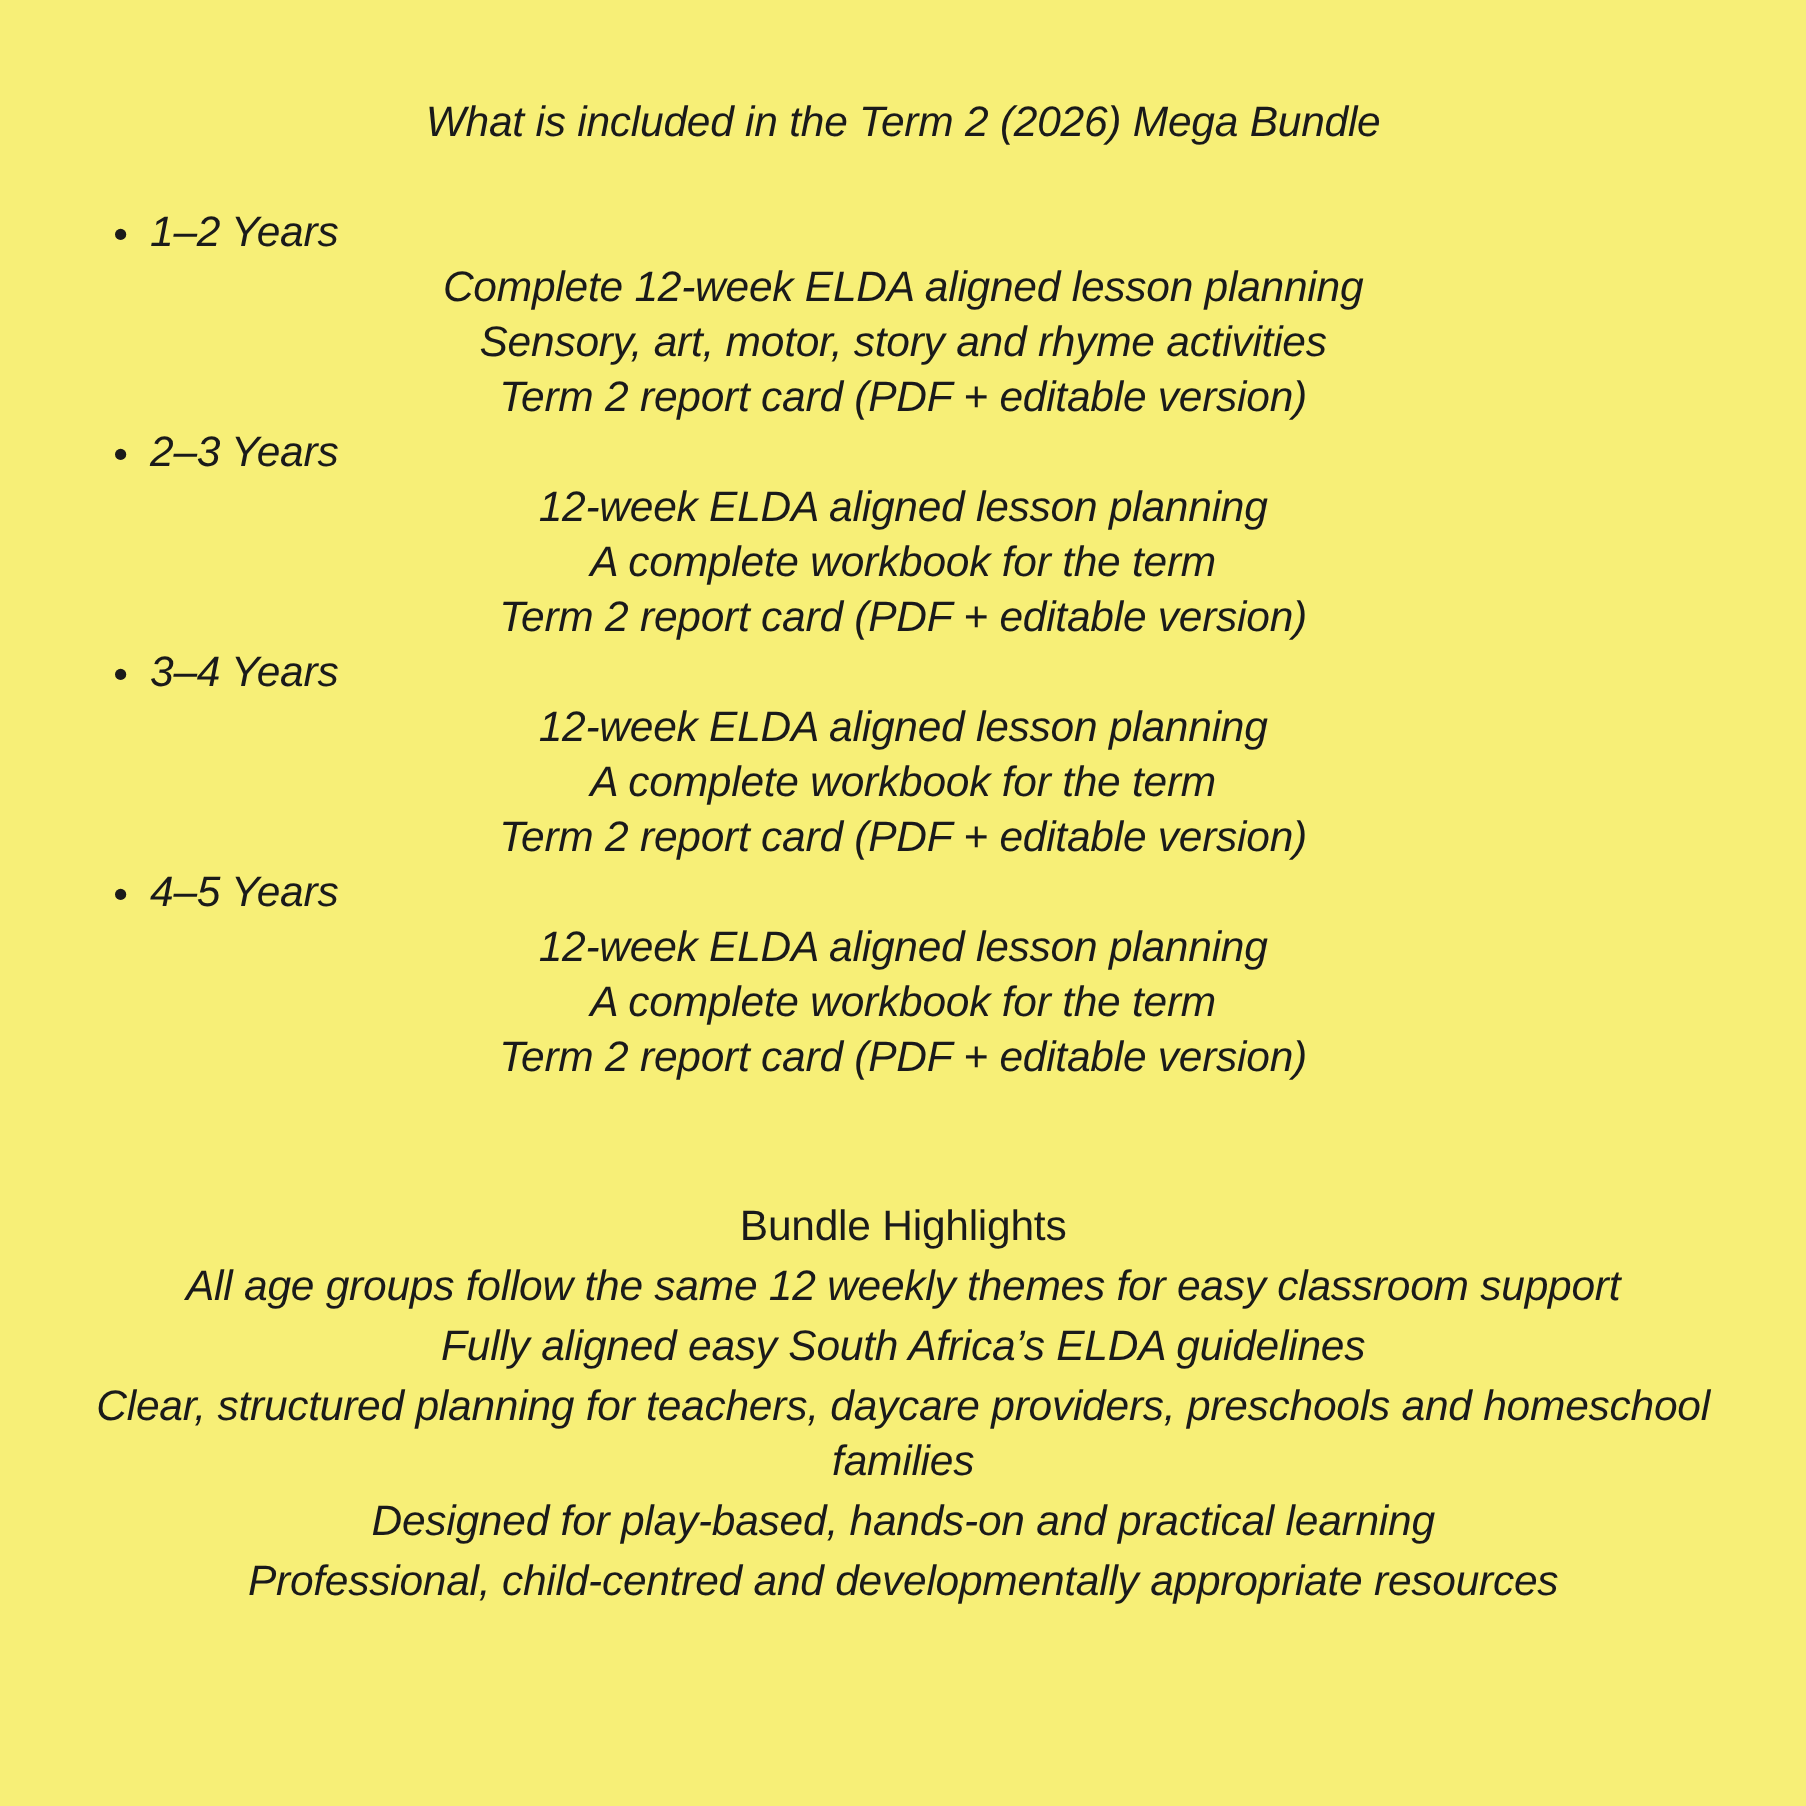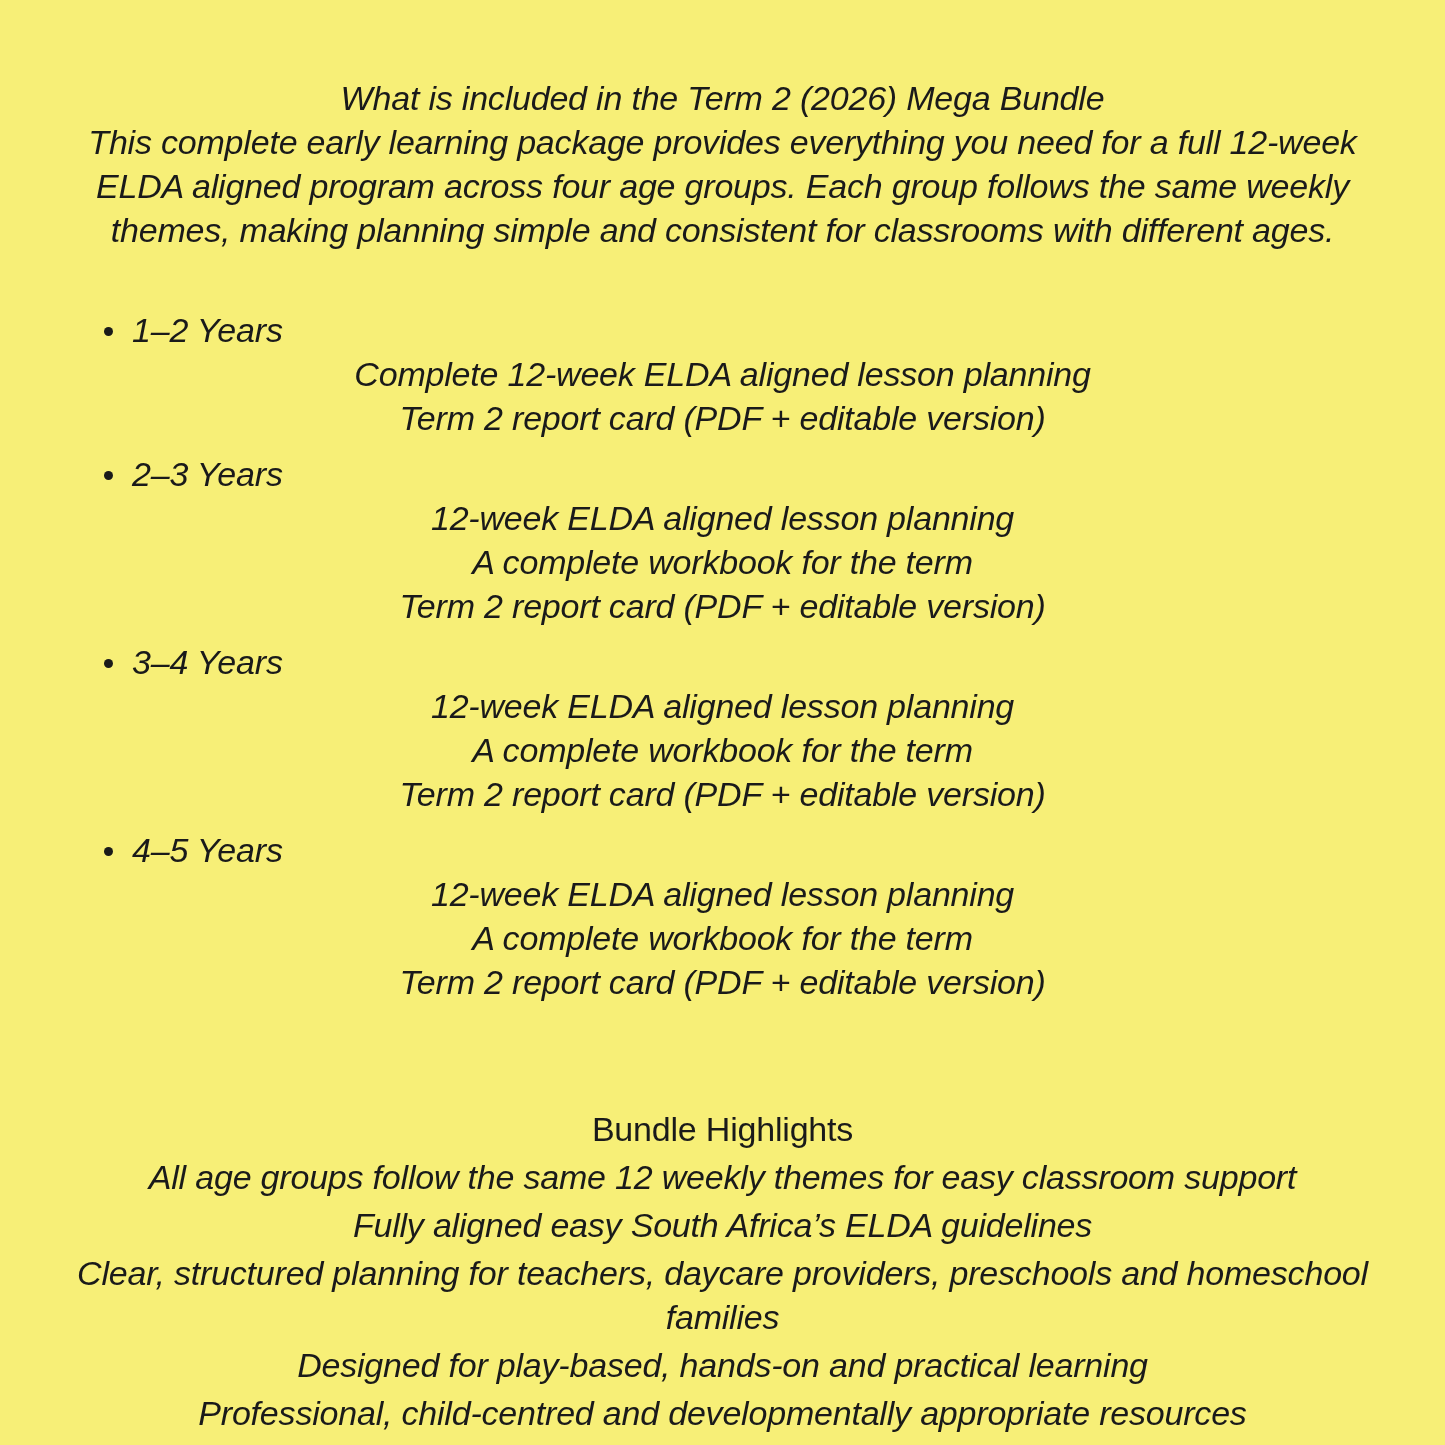--- a/index.html
+++ b/index.html
@@ -54,21 +54,21 @@
   
   .gap-lg { height: 44px; }
   .gap-xl { height: 62px; }
 
   
   .groups {
     margin: 0;
     padding: 0;
     list-style: none;
   }
-  .group { margin: 12px; padding: 0; }
+  .group { margin: 0; padding: 0; }
   .group-heading {
     display: block;
     position: relative;
     padding-left: 48px;
     font-style: italic;
     font-size: 34px;
     line-height: 44px;
     letter-spacing: -0.2px;
   }
   .group-heading .bullet {
@@ -113,30 +113,30 @@
     margin: 4px auto;
   }
 </style>
 </head>
 <body style="background: rgb(247, 239, 119); color: rgb(26, 26, 26);">
 
 <div class="page" style="background: rgb(247, 239, 119);">
 
   <div class="intro">
     <span class="line intro-title">What is included in the Term 2 (2026) Mega Bundle</span>
-    <span class="intro-body">This complete early learning package provides everything you need for a full 12-week ELDA aligned program across four age groups. Each group follows the same weekly themes, making planning simple and consistent for classrooms with different ages.</span>
   </div>
 
   <div class="gap-lg"></div>
 
   <ul class="groups" id="groups-root">
       <li class="group">
         <span class="group-heading"><span class="bullet"></span><span>1–2 Years</span></span>
         <ul class="group-items">
           <li class="group-item">Complete 12-week ELDA aligned lesson planning</li>
+          <li class="group-item">Sensory, art, motor, story and rhyme activities</li>
           <li class="group-item">Term 2 report card (PDF + editable version)</li>
         </ul>
       </li>
       <li class="group">
         <span class="group-heading"><span class="bullet"></span><span>2–3 Years</span></span>
         <ul class="group-items">
           <li class="group-item">12-week ELDA aligned lesson planning</li>
           <li class="group-item">A complete workbook for the term</li>
           <li class="group-item">Term 2 report card (PDF + editable version)</li>
         </ul>

